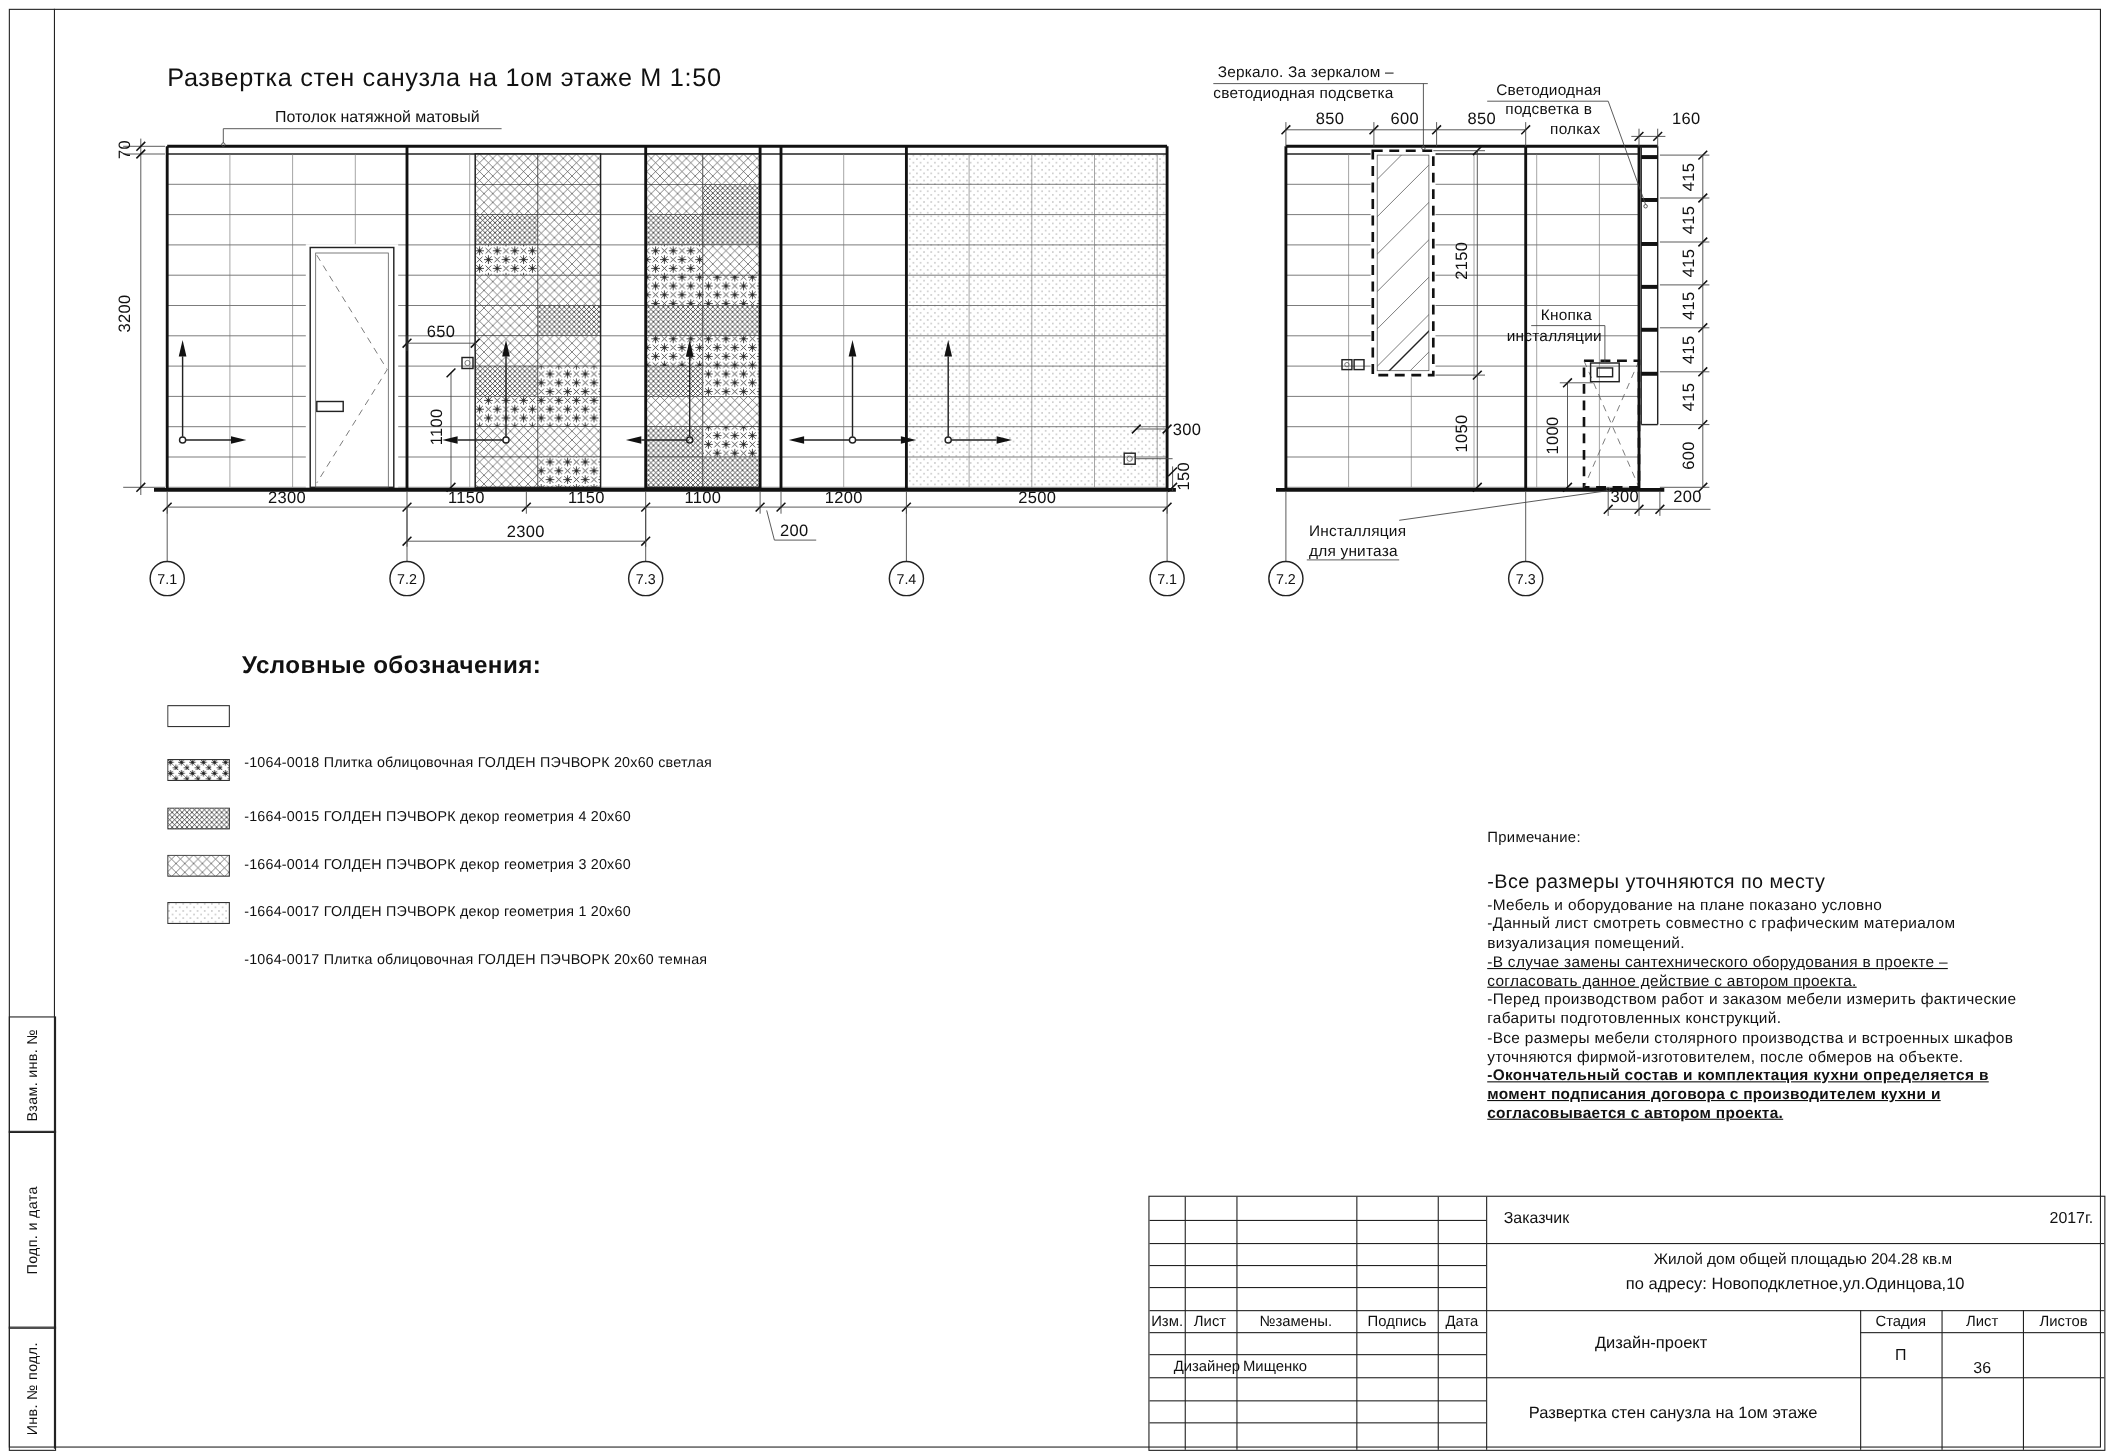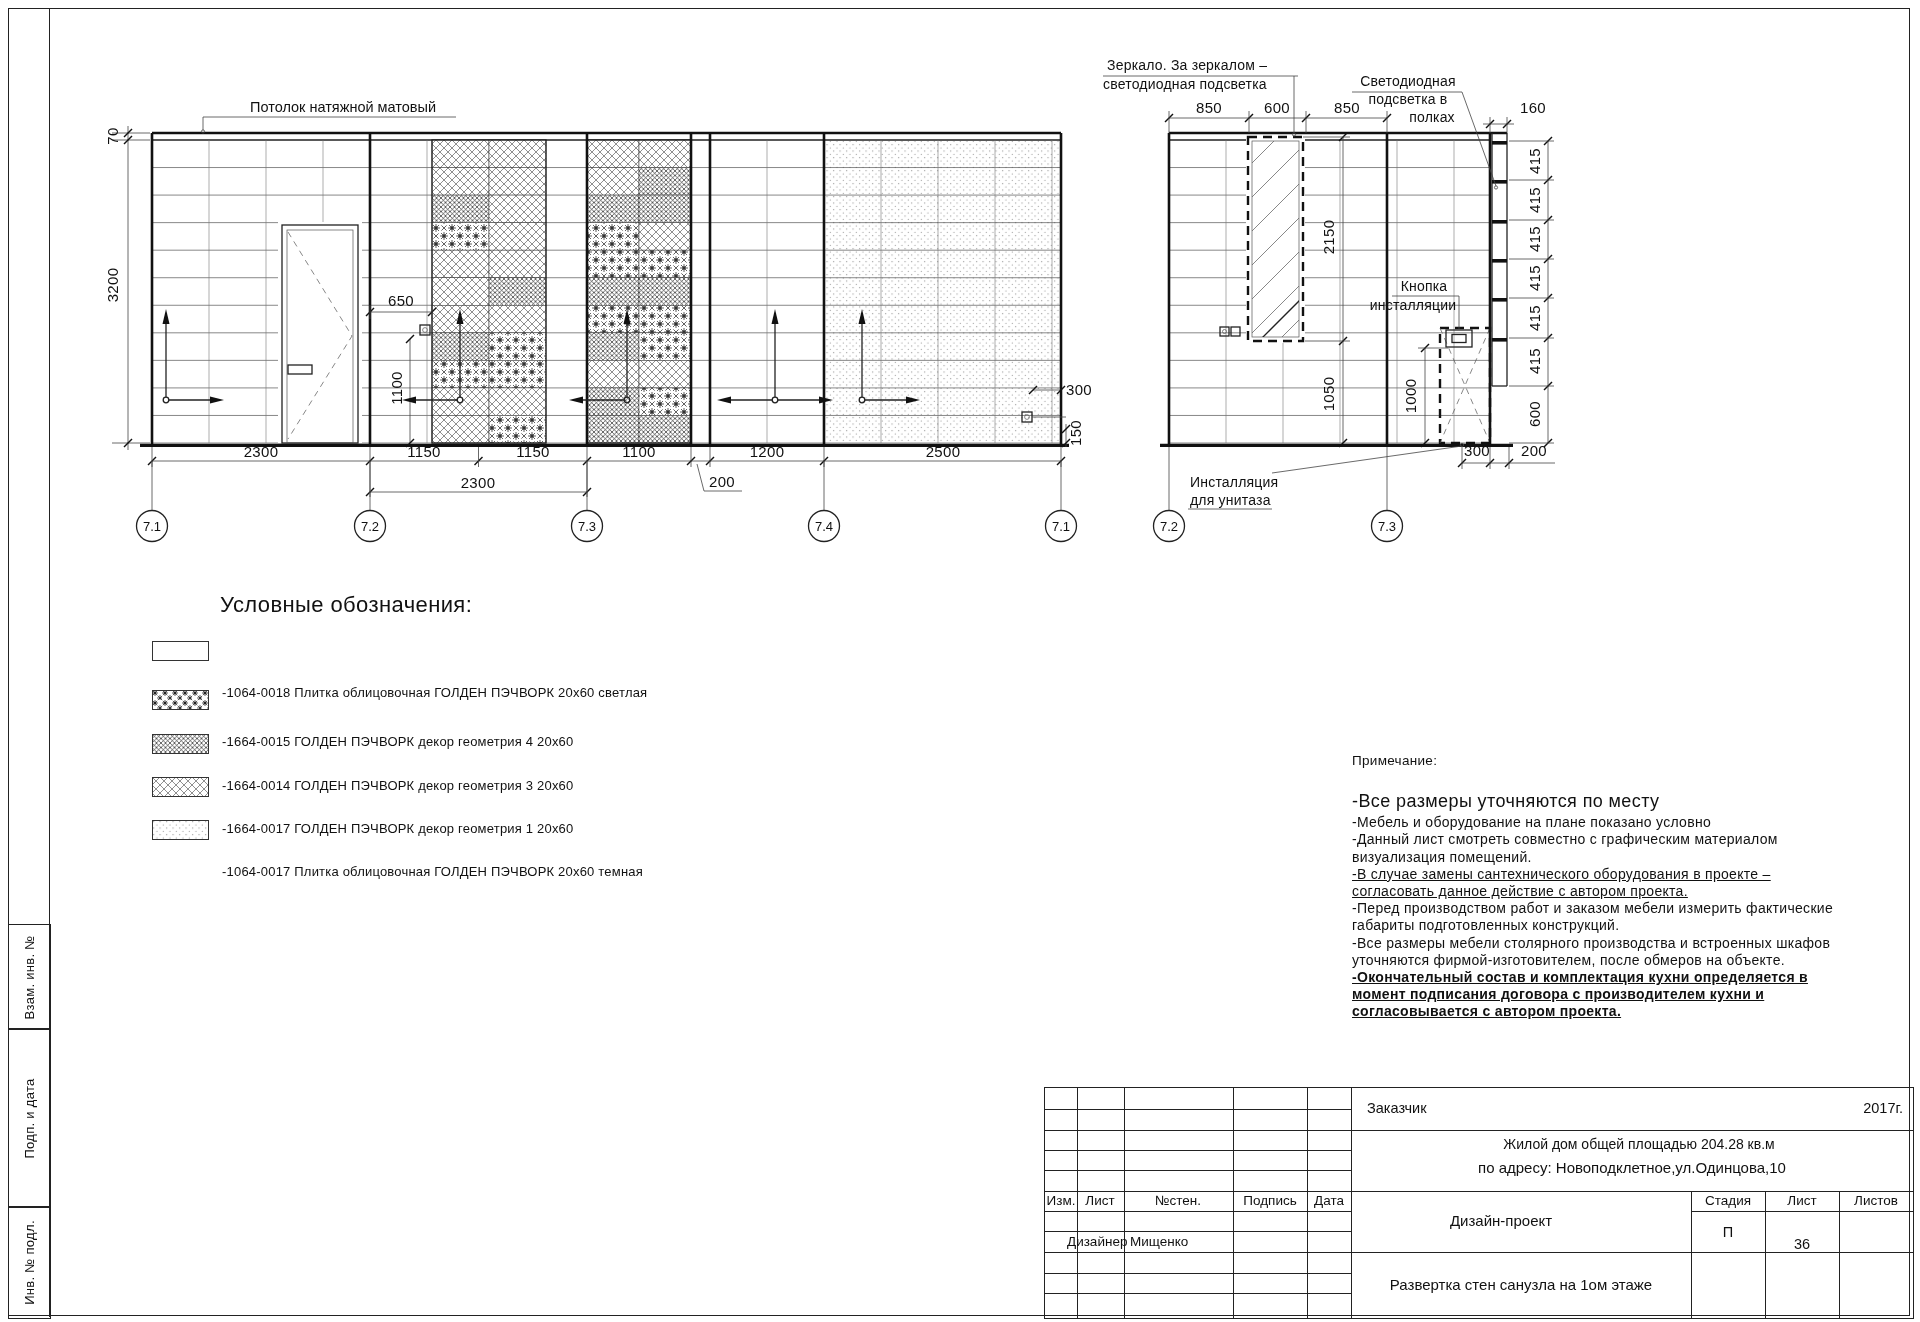--- a/index.html
+++ b/index.html
@@ -17,21 +17,21 @@
   .tick{stroke:#111;stroke-width:1.4;fill:none;}
   .dsh{stroke-dasharray:6 5;}
   .dshM{stroke-dasharray:9 6;stroke-width:2.4;stroke:#111;fill:none;}
   .cellb{stroke:#333;stroke-width:0.55;}
   .dt{font:15px "Liberation Sans", sans-serif; fill:#111; letter-spacing:0.3px;}
   .dtb{font:13px "Liberation Sans", sans-serif; fill:#111;}
   .lb{font:14px "Liberation Sans", sans-serif; fill:#111; letter-spacing:0.2px;}
   
   .sheet-title{font-size:23px;letter-spacing:0.6px;white-space:nowrap;}
   .ceil-label{font-size:14.5px;white-space:nowrap;}
-  .legend-title{font-size:22px;letter-spacing:0.4px;white-space:nowrap;}
+  .legend-title{font-size:22px;letter-spacing:0.4px;white-space:nowrap;font-weight:bold;}
   .legend-row{position:absolute;left:152px;height:22px;white-space:nowrap;}
   .legend-row .lab{position:absolute;left:70px;top:2px;font-size:13px;letter-spacing:0.2px;white-space:nowrap;margin-top:42px;}
   .notes{width:585px;font-size:14px;line-height:17.2px;letter-spacing:0.3px;}
   .notes .nt{margin-bottom:22px;font-size:13.5px;}
   .n-big{font-size:18px;line-height:20px;margin-bottom:3px;letter-spacing:0.4px;}
   .n-u{text-decoration:underline;}
   .n-bu{font-weight:700;text-decoration:underline;}
   .hl{position:absolute;background:#222;height:1.4px;}
   .vl{position:absolute;background:#222;width:1.4px;}
   .tb-text{position:absolute;white-space:nowrap;font-size:13.5px;}
@@ -436,20 +436,21 @@
       <text class="dt" text-anchor="middle" transform="translate(1540,318) rotate(-90)">415</text>
       <text class="dt" text-anchor="middle" transform="translate(1540,361) rotate(-90)">415</text>
       <text class="dt" text-anchor="middle" transform="translate(1540,414) rotate(-90)">600</text>
       <text class="dt" text-anchor="middle" x="1477" y="456">300</text>
       <text class="dt" text-anchor="middle" x="1534" y="456">200</text>
       <text class="dtb" text-anchor="middle" x="1169" y="530.5">7.2</text>
       <text class="dtb" text-anchor="middle" x="1387" y="530.5">7.3</text>
     </g>
   </svg>
 
+  <div class="abs sheet-title" style="left:152px;top:57px">Развертка стен санузла на 1ом этаже М 1:50</div>
   <div class="abs ceil-label" style="left:250px;top:99px">Потолок натяжной матовый</div>
 
   <div class="abs legend-title" style="left:220px;top:592px">Условные обозначения:</div>
 
   <div class="legend-row" style="top:641px">
     <svg width="58" height="21">
         <rect x="0.5" y="0.5" width="56" height="19" fill="#ffffff" stroke="#333" stroke-width="1"></rect>
       </svg>
     <span class="lab">-1064-0018 Плитка облицовочная ГОЛДЕН ПЭЧВОРК 20х60 светлая</span>
   </div>
@@ -568,21 +569,21 @@
     <div class="hl" style="left:0;top:185px;width:306px"></div>
     <div class="hl" style="left:0;top:205px;width:306px"></div>
 
     <div class="hl" style="left:306px;top:42px;width:562px"></div>
     <div class="hl" style="left:306px;top:103px;width:562px"></div>
     <div class="hl" style="left:646px;top:123px;width:222px"></div>
     <div class="hl" style="left:306px;top:164px;width:562px"></div>
 
     <div class="tb-text tb-center" style="left:16px;top:105px">Изм.</div>
     <div class="tb-text tb-center" style="left:55px;top:105px">Лист</div>
-    <div class="tb-text tb-center" style="left:133px;top:105px">№стен.</div>
+    <div class="tb-text tb-center" style="left:133px;top:105px">№замены.</div>
     <div class="tb-text tb-center" style="left:225px;top:105px">Подпись</div>
     <div class="tb-text tb-center" style="left:284px;top:105px">Дата</div>
     <div class="tb-text" style="left:22px;top:146px">Дизайнер</div>
     <div class="tb-text" style="left:85px;top:146px">Мищенко</div>
     <div class="tb-text" style="left:322px;top:12px;font-size:14.5px">Заказчик</div>
     <div class="tb-text" style="right:10px;top:12px;font-size:14.5px">2017г.</div>
     <div class="tb-text tb-center" style="left:594px;top:48px;font-size:14px">Жилой дом общей площадью 204.28 кв.м</div>
     <div class="tb-text tb-center" style="left:587px;top:71px;font-size:15px">по адресу: Новоподклетное,ул.Одинцова,10</div>
     <div class="tb-text tb-center" style="left:456px;top:124px;font-size:15px">Дизайн-проект</div>
     <div class="tb-text tb-center" style="left:683px;top:105px">Стадия</div>

